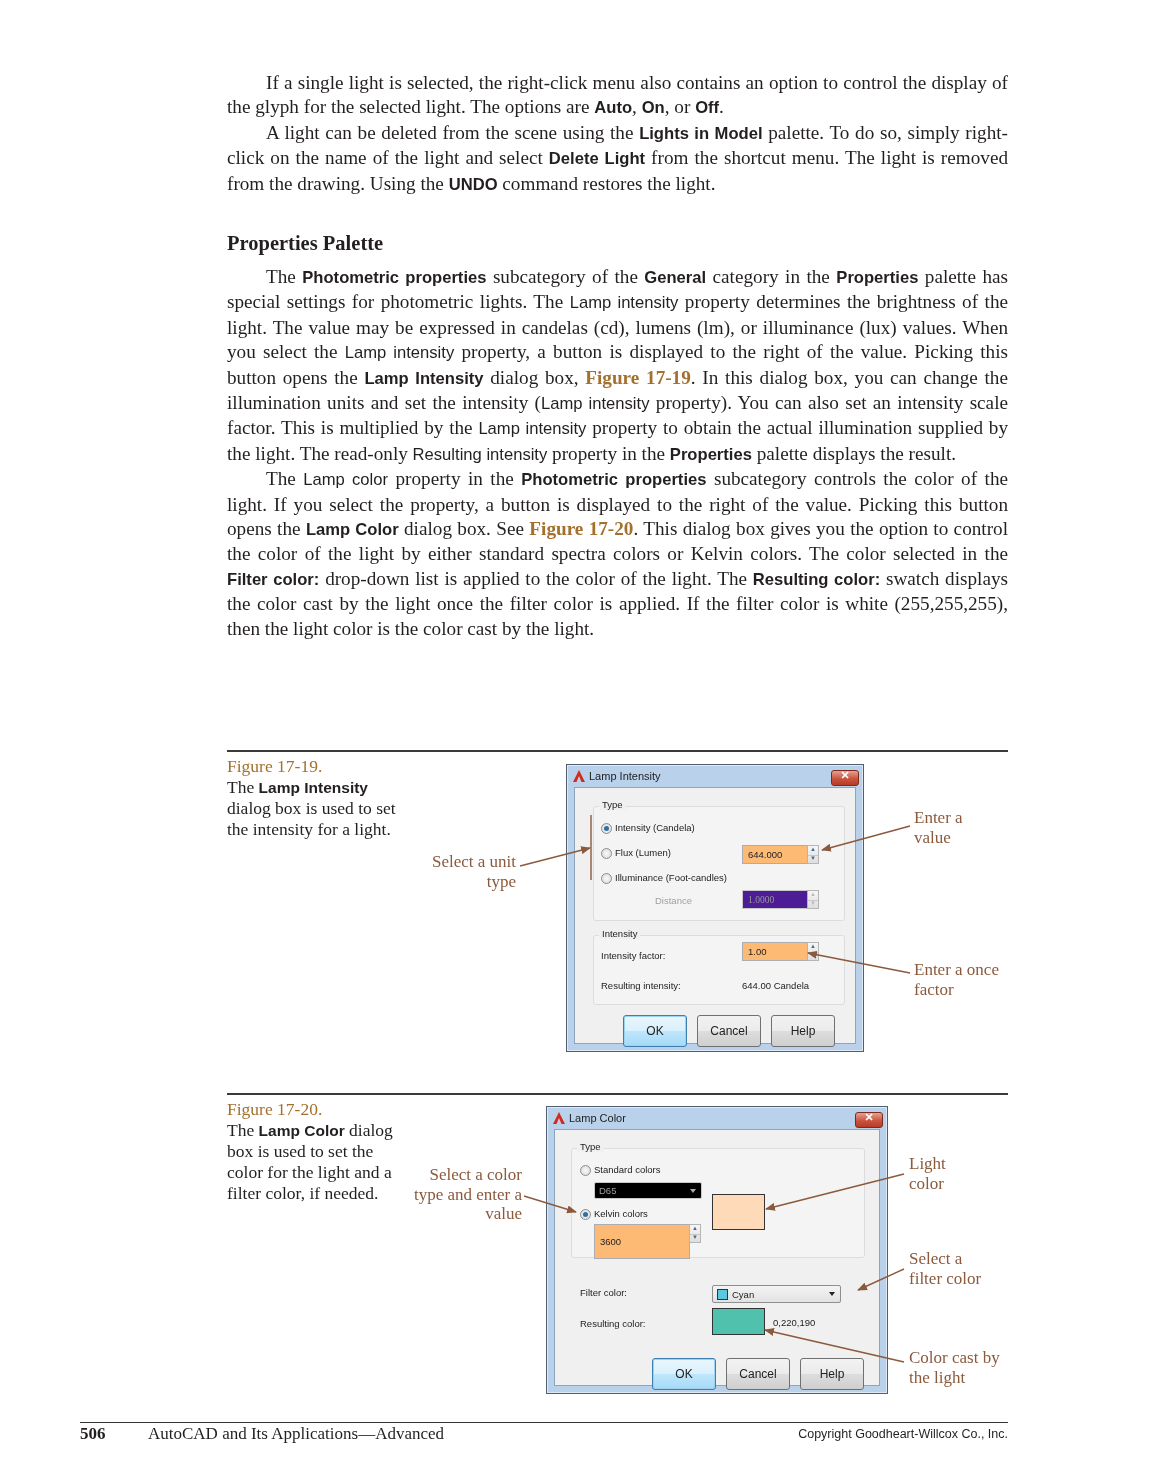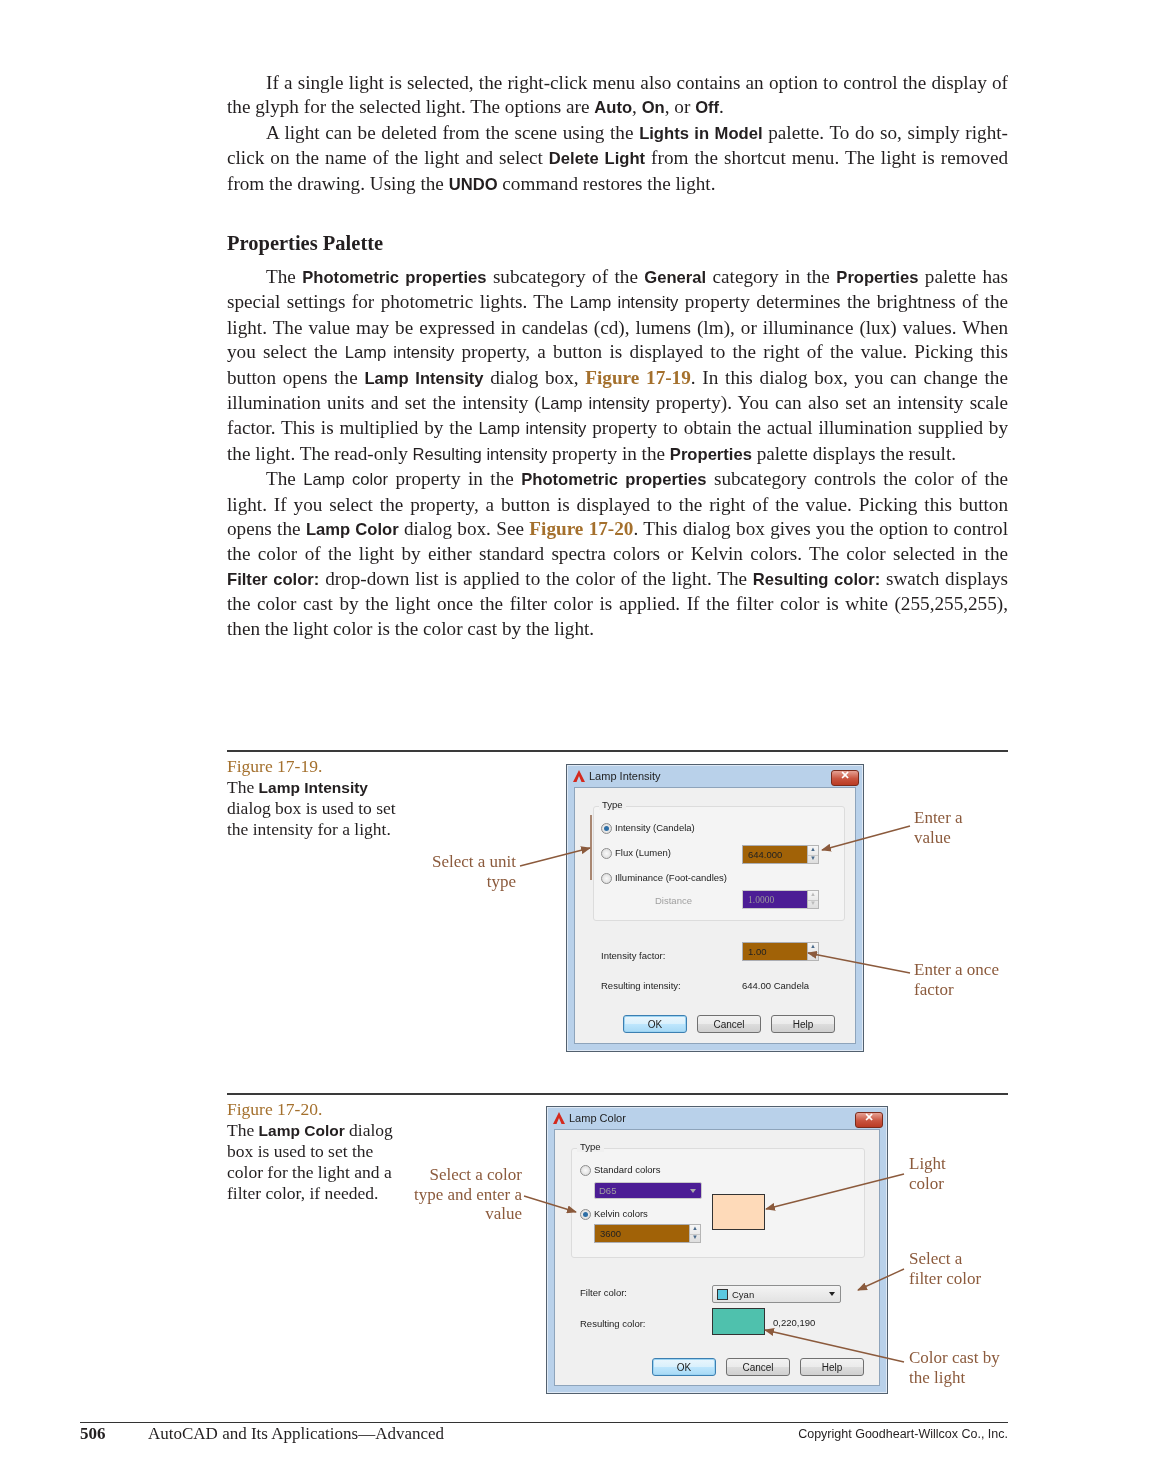--- a/index.html
+++ b/index.html
@@ -27,32 +27,32 @@
   .a-logo { width: 12px; height: 12px; }
   .close-btn { position: absolute; top: 5px; width: 26px; height: 14px; border-radius: 3px; background: linear-gradient(#e6a194, #c9543f 55%, #b93b24); border: 1px solid #7a2b1c; }
   .close-btn span { position: absolute; left: 0; right: 0; top: -2px; text-align: center; color: #fff; font-size: 11px; font-weight: bold; font-family: "Liberation Sans", sans-serif; }
   .dlg-body { position: absolute; left: 7px; right: 7px; background: #f0f0f0; border: 1px solid #8ea4bb; }
   .group { position: absolute; border: 1px solid #dcdcdc; border-radius: 3px; background: #f4f4f4; }
   .group-label { position: absolute; top: -8px; left: 5px; background: #f0f0f0; padding: 0 3px; font-family: "Liberation Sans", sans-serif; font-size: 9.5px; color: #222; }
   .lbl { position: absolute; font-family: "Liberation Sans", sans-serif; font-size: 9.5px; color: #222; white-space: nowrap; }
   .lbl.dis { color: #a0a0a0; }
   .radio { position: absolute; width: 9px; height: 9px; border-radius: 50%; border: 1px solid #8d8d8d; background: radial-gradient(#fafafa, #d5d5d5); }
   .radio.on::after { content: ""; position: absolute; left: 2px; top: 2px; width: 5px; height: 5px; border-radius: 50%; background: #2e6ea5; }
-  .input { position: absolute; background: #a16207; border: 1px solid #abadb3; font-family: "Liberation Sans", sans-serif; font-size: 9.5px; color: #222; padding-left: 5px; box-sizing: border-box; display: flex; align-items: center; }
+  .input { position: absolute; background: #fdba74; border: 1px solid #abadb3; font-family: "Liberation Sans", sans-serif; font-size: 9.5px; color: #222; padding-left: 5px; box-sizing: border-box; display: flex; align-items: center; }
   .input.dis { background: #4c1d95; color: #9a9a9a; border-color: #c9c9c9; font-family: Liberation Serif, serif; }
   .spin { position: absolute; width: 12px; box-sizing: border-box; border: 1px solid #b5b5b5; background: linear-gradient(#f6f6f6, #dedede); }
   .spin .u, .spin .d { position: absolute; left: 0; right: 0; height: 50%; font-size: 6px; text-align: center; line-height: 7px; color: #4a6a8a; }
   .spin .u { top: 0; border-bottom: 1px solid #c8c8c8; }
   .spin .d { bottom: 0; }
   .spin.dis .u, .spin.dis .d { color: #bbb; }
-  .btn { position: absolute; height: 18px; box-sizing: border-box; border: 1px solid #707070; border-radius: 3px; background: linear-gradient(#f2f2f2, #ebebeb 50%, #dddddd 51%, #cfcfcf); font-family: "Liberation Sans", sans-serif; font-size: 10px; color: #222; display: flex; align-items: center; justify-content: center; }
+  .btn { position: absolute; height: 32px; box-sizing: border-box; border: 1px solid #707070; border-radius: 3px; background: linear-gradient(#f2f2f2, #ebebeb 50%, #dddddd 51%, #cfcfcf); font-family: "Liberation Sans", sans-serif; font-size: 12px; color: #222; display: flex; align-items: center; justify-content: center; }
   .btn.default { border-color: #3c7fb1; box-shadow: 0 0 0 1px #9bd3f2 inset; background: linear-gradient(#eaf6fd, #d9f0fc 50%, #bee6fd 51%, #a7d9f5); }
   .swatch { position: absolute; border: 1px solid #333; }
   .combo { position: absolute; background: linear-gradient(#f4f4f4, #e2e2e2); border: 1px solid #8e8f8f; border-radius: 2px; font-family: "Liberation Sans", sans-serif; font-size: 9.5px; color: #222; box-sizing: border-box; display: flex; align-items: center; padding-left: 4px; }
-  .combo.dis { background: #4c1d95; color: #a0a0a0; border-color: #c9c9c9; }
+  .combo.dis { background: #000000; color: #a0a0a0; border-color: #c9c9c9; }
   .combo .arrow { position: absolute; right: 5px; top: 50%; transform: translateY(-50%); width: 0; height: 0; border-left: 3px solid transparent; border-right: 3px solid transparent; border-top: 4px solid #222; }
   .combo.dis .arrow { border-top-color: #aaa; }
   .mini-swatch { display: inline-block; width: 9px; height: 9px; border: 1px solid #333; margin-right: 4px; }
 
   .footer-rule { position: absolute; left: 80px; top: 1422px; width: 928px; height: 1px; background: #333; }
   .footer-page { position: absolute; left: 80px; top: 1424px; font-size: 17px; font-weight: bold; }
   .footer-book { position: absolute; left: 148px; top: 1424px; font-size: 17px; }
   .footer-copy { position: absolute; right: 141px; top: 1427px; font-family: "Liberation Sans", sans-serif; font-size: 12.5px; margin-left: 12px; }
 </style>
 </head>
@@ -115,20 +115,23 @@
         <div class="d">▼</div>
       </div>
 
     <span class="lbl dis" style="left:80px; top:107px;">Distance</span>
     <div class="input dis" style="left:167px; top:102px; width:68px; height:19px;">1.0000</div>
     <div class="spin dis" style="left:232px; top:102px; height:19px;">
         <div class="u">▲</div>
         <div class="d">▼</div>
       </div>
 
+    <div class="group" style="left:18px; top:147px; width:250px; height:68px;">
+      <span class="group-label">Intensity</span>
+    </div>
     <span class="lbl" style="left:26px; top:162px;">Intensity factor:</span>
     <div class="input" style="left:167px; top:154px; width:68px; height:19px;">1.00</div>
     <div class="spin" style="left:232px; top:154px; height:19px;">
         <div class="u">▲</div>
         <div class="d">▼</div>
       </div>
     <span class="lbl" style="left:26px; top:192px;">Resulting intensity:</span>
     <span class="lbl" style="left:167px; top:192px;">644.00 Candela</span>
 
     <div class="btn default" style="left:48px; top:227px; width:64px;">OK</div>
@@ -163,21 +166,21 @@
       <span class="group-label">Type</span>
     </div>
     <div class="radio" style="left:25px; top:35px;"></div>
     <span class="lbl" style="left:39px; top:34px;">Standard colors</span>
     <div class="combo dis" style="left:39px; top:52px; width:108px; height:17px;">
       <span>D65</span>
         <span class="arrow"></span>
     </div>
     <div class="radio on" style="left:25px; top:79px;"></div>
     <span class="lbl" style="left:39px; top:78px;">Kelvin colors</span>
-    <div class="input" style="left:39px; top:94px; width:96px; height:19px;">3600</div>
+    <div class="input" style="left:39px; top:94px; width:96px; height:35px;">3600</div>
     <div class="spin" style="left:134px; top:94px; height:19px;">
         <div class="u">▲</div>
         <div class="d">▼</div>
       </div>
     <div class="swatch" style="left:157px; top:64px; width:51px; height:34px; background:#fedab9;"></div>
 
     <span class="lbl" style="left:25px; top:157px;">Filter color:</span>
     <div class="combo" style="left:157px; top:155px; width:129px; height:18px;">
       <span class="mini-swatch" style="background:#5bc8e0;"></span>
         <span>Cyan</span>

